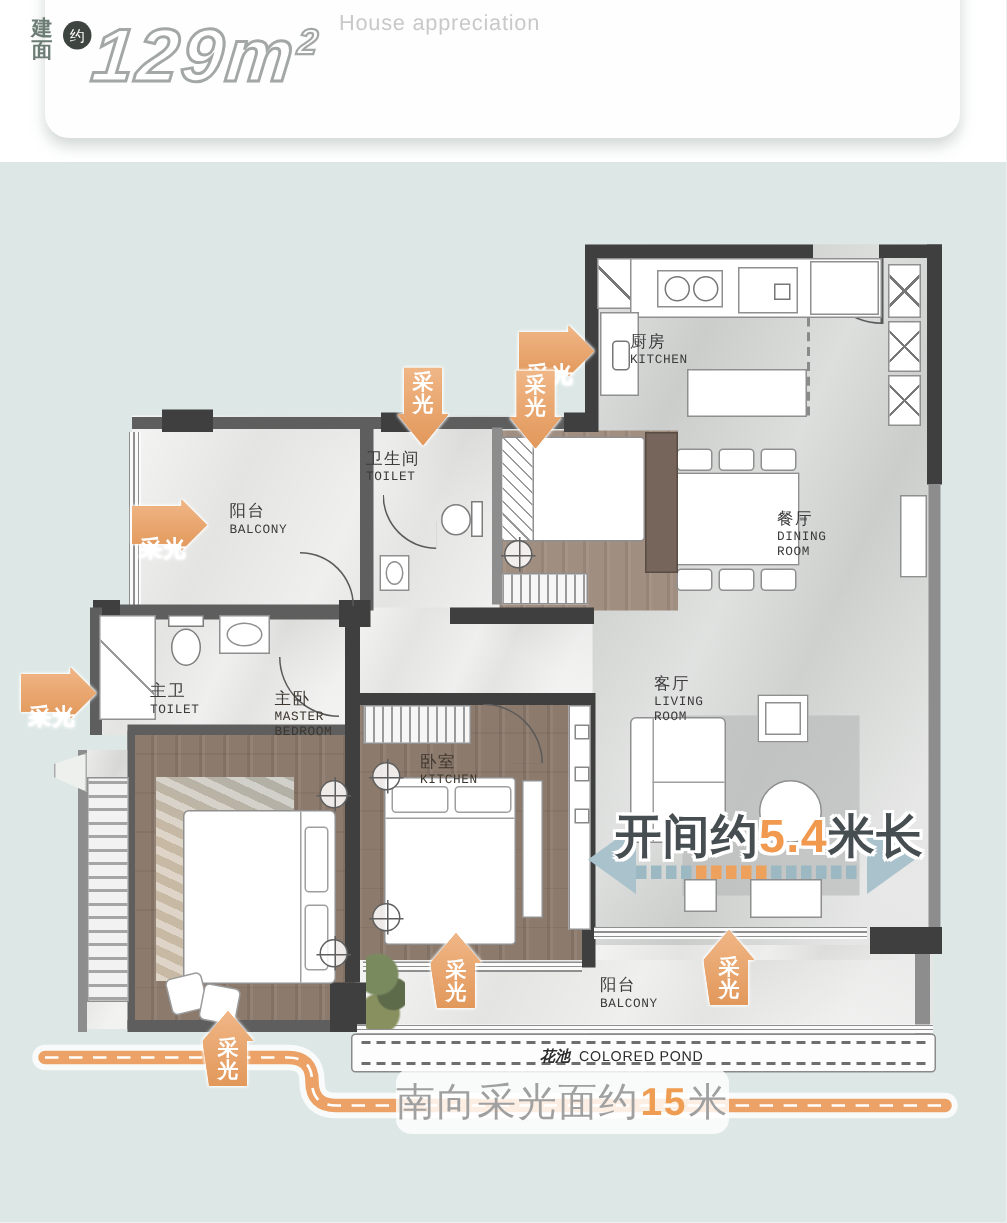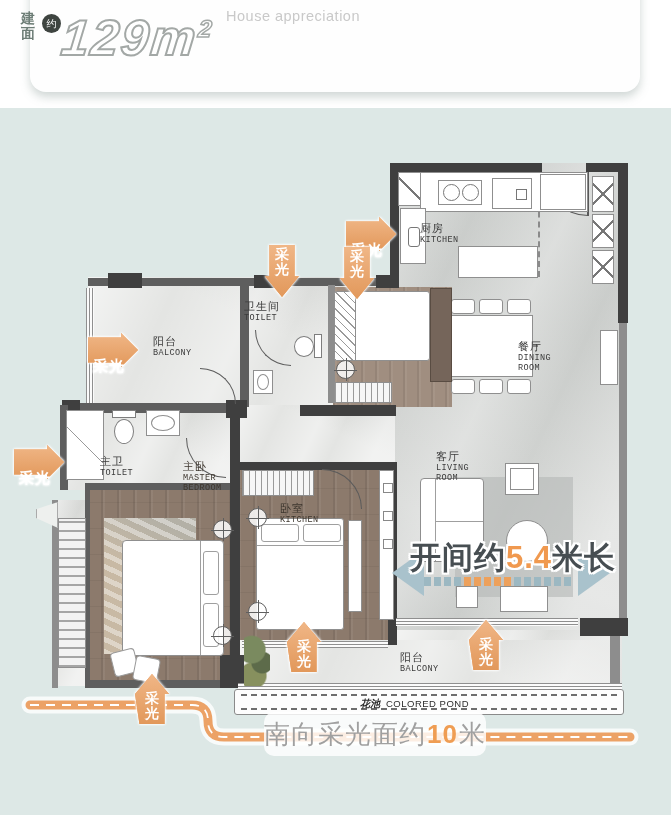--- a/index.html
+++ b/index.html
@@ -295,21 +295,21 @@
   </div>
 
   <svg class="abs" style="left:0;top:640px;" width="671" height="140" viewBox="0 0 671 140">
     <path d="M30,65 H192 q16,0 16,16 q0,16 16,16 H630" fill="none" stroke="rgba(255,255,255,.8)" stroke-width="17" stroke-linecap="round"></path>
     <path d="M30,65 H192 q16,0 16,16 q0,16 16,16 H630" fill="none" stroke="#eca266" stroke-width="9" stroke-linecap="round"></path>
     <path d="M30,65 H192 q16,0 16,16 q0,16 16,16 H630" fill="none" stroke="#ffffff" stroke-width="1.8" stroke-dasharray="9 7" stroke-linecap="butt"></path>
   </svg>
 
   <div class="banner" style="left:224px;top:712px;width:222px;height:44px;margin-left:40px;">
     <span>南向采光面约</span>
-      <span class="val">10</span>
+      <span class="val">15</span>
       <span>米</span>
   </div>
 
   <div class="dim-dashes" style="left:414px;top:577px;">
     <i style="background:#9cb8c2;"></i>
       <i style="background:#9cb8c2;"></i>
       <i style="background:#9cb8c2;"></i>
       <i style="background:#9cb8c2;"></i>
       <i style="background:#9cb8c2;"></i>
     <i style="background:#eda15c;"></i>

